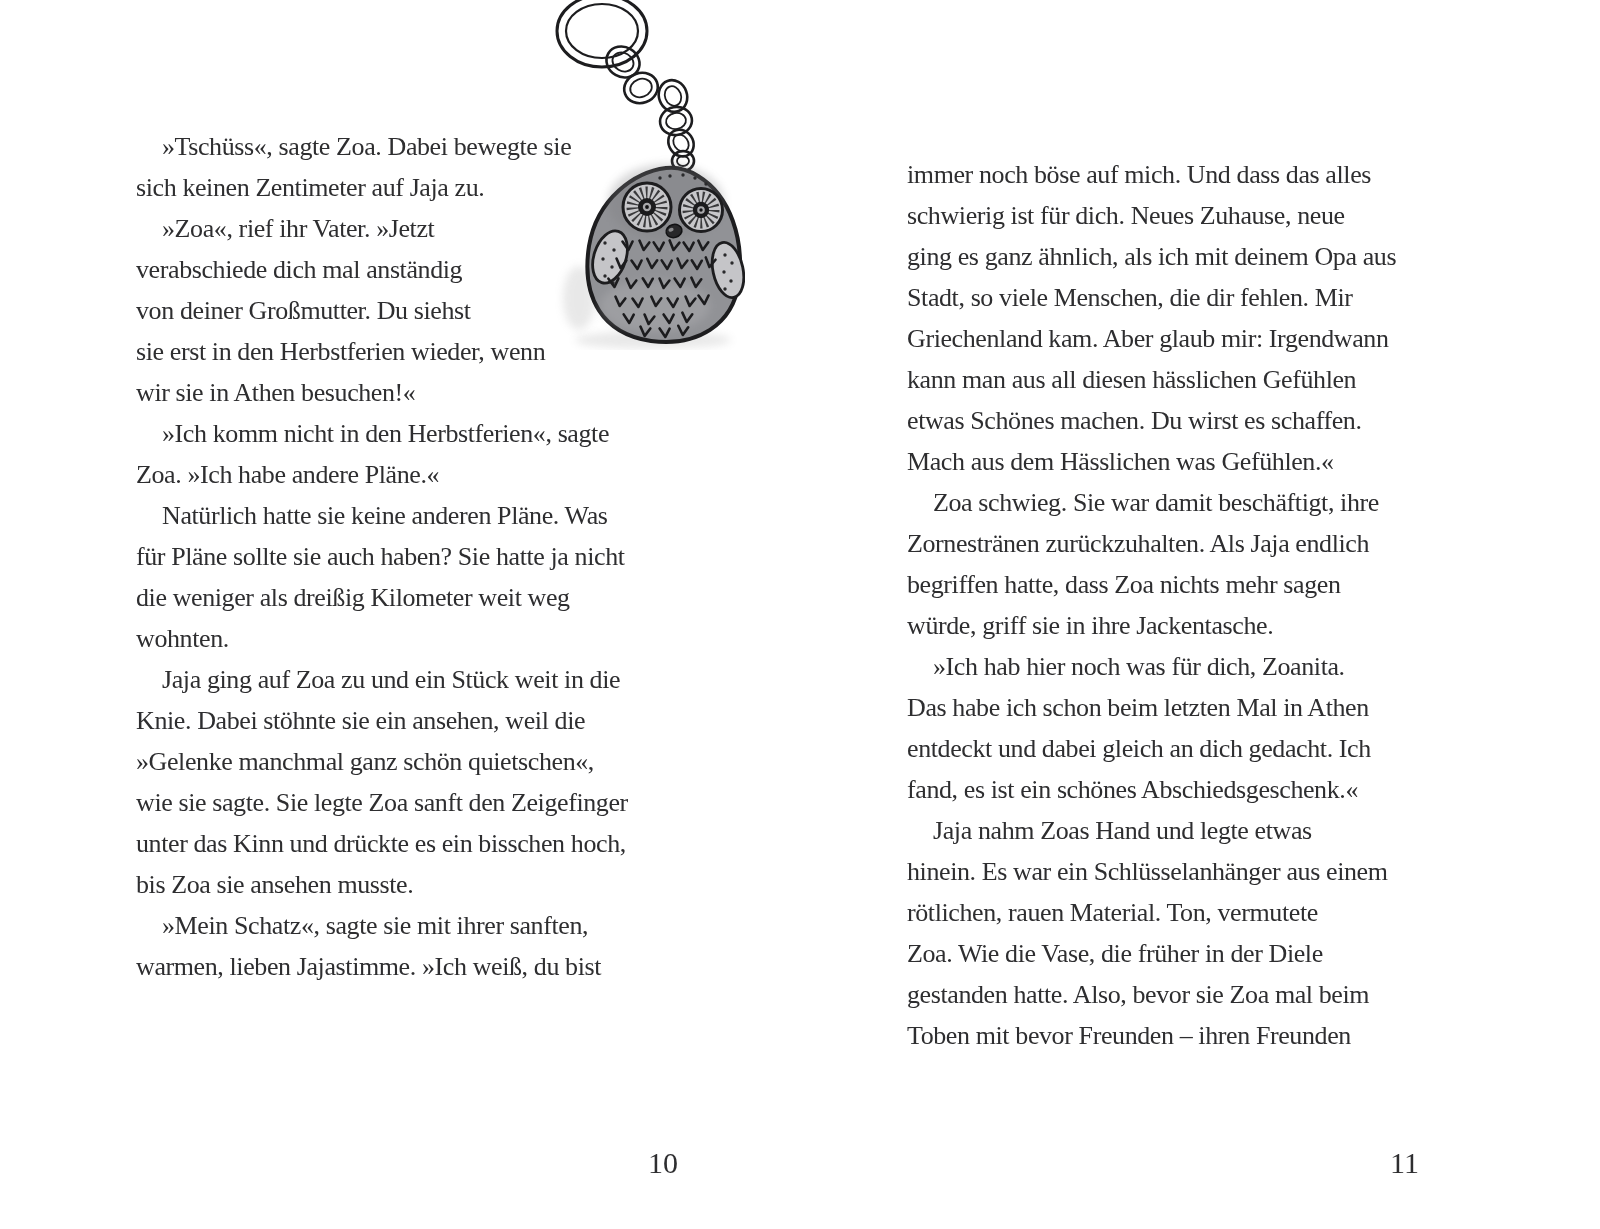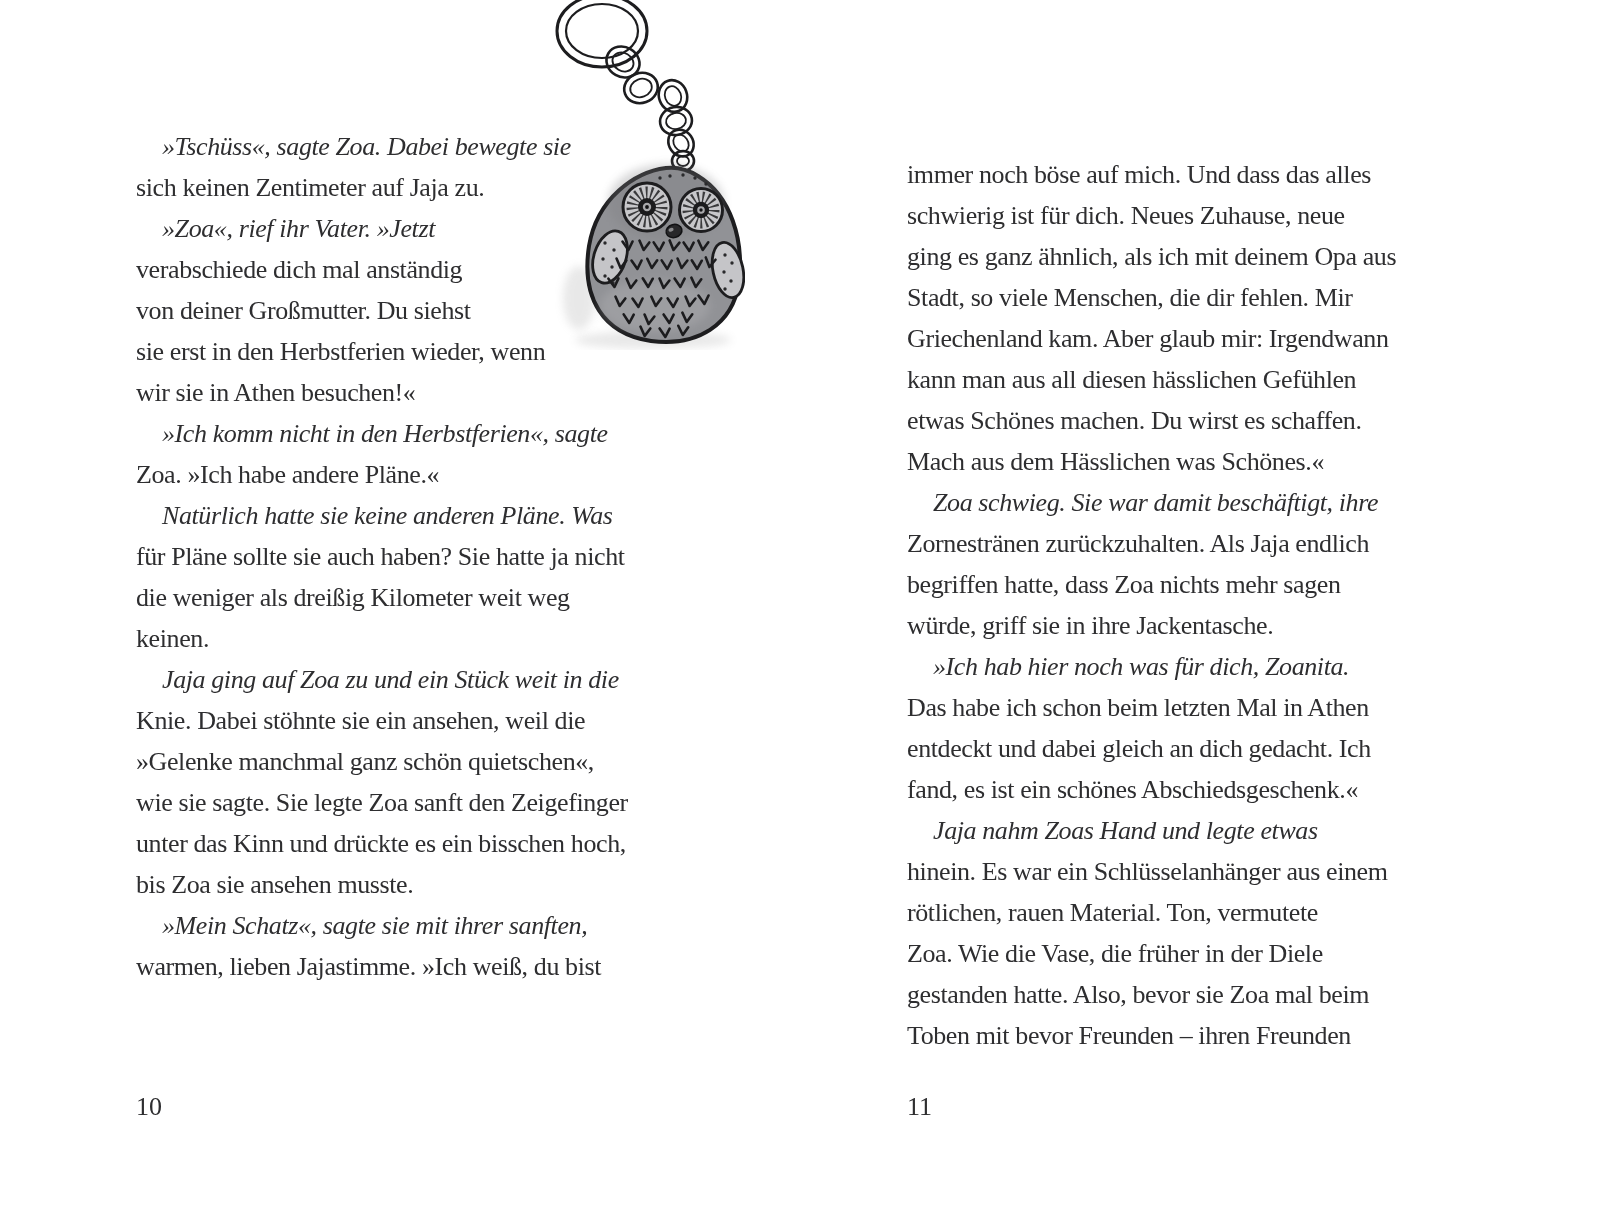--- a/index.html
+++ b/index.html
@@ -17,27 +17,27 @@
     top: 126px;
     width: 600px;
     font-size: 26px;
     line-height: 41px;
     letter-spacing: -0.4px;
     white-space: nowrap;
   }
   .text-col.left  { left: 136px; }
   .text-col.right { left: 907px; margin-top: 28px; }
   .line { height: 41px; }
-  .line.indent { padding-left: 26px; font-style: italic; }
+  .line.indent { padding-left: 26px; }
   .page-number {
     position: absolute;
-    top: 1092px;
-    font-size: 26px;
+    top: 1146px;
+    font-size: 30px;
     letter-spacing: 0;
-    text-align: left;
+    text-align: right;
   }
   .page-number.left  { left: 136px; width: 542px; }
   .page-number.right { left: 907px; width: 512px; }
   .illustration {
     position: absolute;
     left: 535px; top: 0;
     width: 210px; height: 350px;
   }
 </style>
 </head>
@@ -52,42 +52,42 @@
       <div class="line indent">»Zoa«, rief ihr Vater. »Jetzt</div>
       <div class="line">verabschiede dich mal anständig</div>
       <div class="line">von deiner Großmutter. Du siehst</div>
       <div class="line">sie erst in den Herbstferien wieder, wenn</div>
       <div class="line">wir sie in Athen besuchen!«</div>
       <div class="line indent">»Ich komm nicht in den Herbstferien«, sagte</div>
       <div class="line">Zoa. »Ich habe andere Pläne.«</div>
       <div class="line indent">Natürlich hatte sie keine anderen Pläne. Was</div>
       <div class="line">für Pläne sollte sie auch haben? Sie hatte ja nicht</div>
       <div class="line">die weniger als dreißig Kilometer weit weg</div>
-      <div class="line">keinen.</div>
+      <div class="line">wohnten.</div>
       <div class="line indent">Jaja ging auf Zoa zu und ein Stück weit in die</div>
       <div class="line">Knie. Dabei stöhnte sie ein ansehen, weil die</div>
       <div class="line">»Gelenke manchmal ganz schön quietschen«,</div>
       <div class="line">wie sie sagte. Sie legte Zoa sanft den Zeigefinger</div>
       <div class="line">unter das Kinn und drückte es ein bisschen hoch,</div>
       <div class="line">bis Zoa sie ansehen musste.</div>
       <div class="line indent">»Mein Schatz«, sagte sie mit ihrer sanften,</div>
       <div class="line">warmen, lieben Jajastimme. »Ich weiß, du bist</div>
     </div>
   <div class="page-number left">10</div>
 
   <div class="text-col right">
 
   <div class="line">immer noch böse auf mich. Und dass das alles</div>
       <div class="line">schwierig ist für dich. Neues Zuhause, neue</div>
       <div class="line">ging es ganz ähnlich, als ich mit deinem Opa aus</div>
       <div class="line">Stadt, so viele Menschen, die dir fehlen. Mir</div>
       <div class="line">Griechenland kam. Aber glaub mir: Irgendwann</div>
       <div class="line">kann man aus all diesen hässlichen Gefühlen</div>
       <div class="line">etwas Schönes machen. Du wirst es schaffen.</div>
-      <div class="line">Mach aus dem Hässlichen was Schönes.«</div>
+      <div class="line">Mach aus dem Hässlichen was Gefühlen.«</div>
       <div class="line indent">Zoa schwieg. Sie war damit beschäftigt, ihre</div>
       <div class="line">Zornestränen zurückzuhalten. Als Jaja endlich</div>
       <div class="line">begriffen hatte, dass Zoa nichts mehr sagen</div>
       <div class="line">würde, griff sie in ihre Jackentasche.</div>
       <div class="line indent">»Ich hab hier noch was für dich, Zoanita.</div>
       <div class="line">Das habe ich schon beim letzten Mal in Athen</div>
       <div class="line">entdeckt und dabei gleich an dich gedacht. Ich</div>
       <div class="line">fand, es ist ein schönes Abschiedsgeschenk.«</div>
       <div class="line indent">Jaja nahm Zoas Hand und legte etwas</div>
       <div class="line">hinein. Es war ein Schlüsselanhänger aus einem</div>

